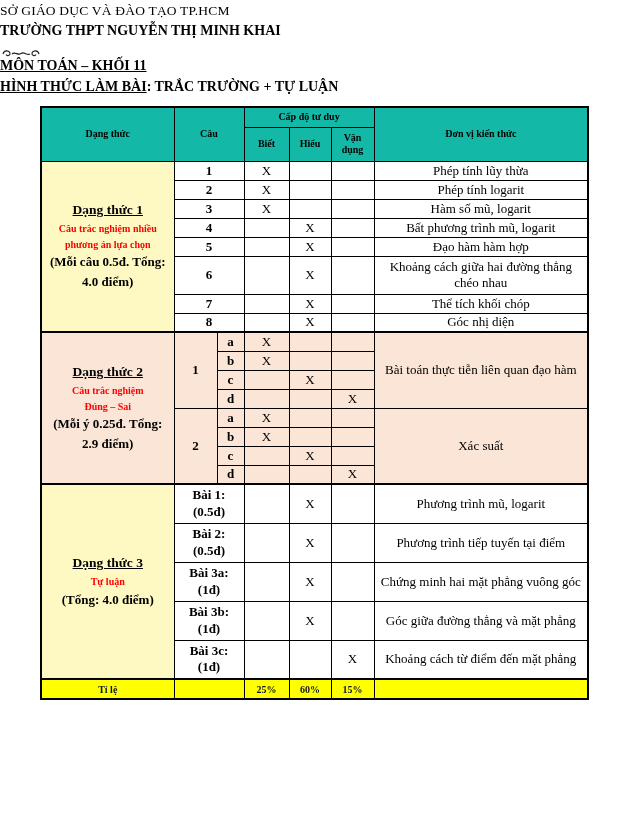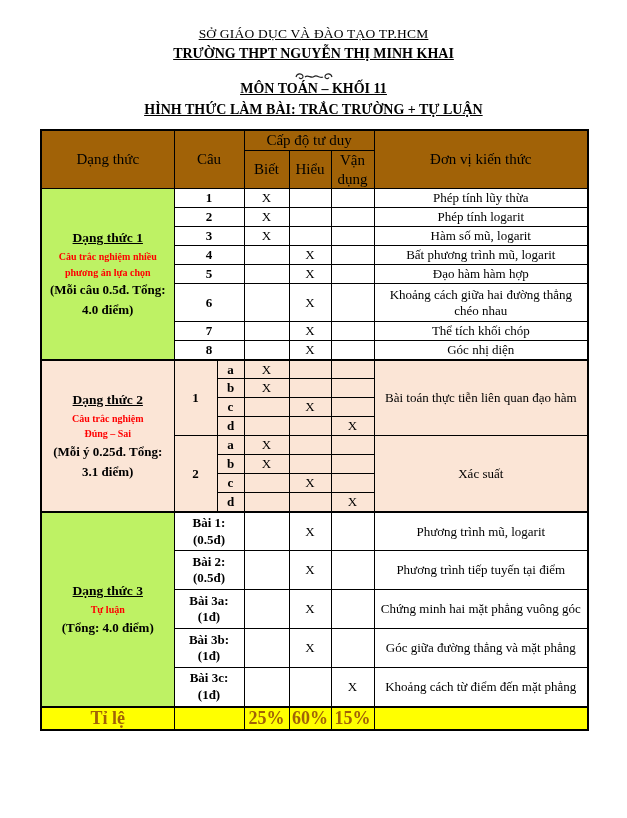--- a/index.html
+++ b/index.html
@@ -1,49 +1,49 @@
 <!DOCTYPE html>
 <html><head>
 <meta charset="utf-8">
 <style>
   html,body{margin:0;padding:0;background:#ffffff;}
   .page{
     width:627px;height:818px;background:#ffffff;position:relative;
     font-family:"Liberation Serif","DejaVu Serif",serif;color:#000;
     overflow:hidden;
   }
-  .doc-header{text-align:center;padding-top:25px;line-height:1.32;text-decoration:underline;}
+  .doc-header{padding-top:2px;line-height:1.32;}
   .h-dept{font-size:13.5px;letter-spacing:.2px;}
   .h-school{font-size:14px;font-weight:bold;margin-top:2px;}
   .h-orn{margin:3px 0 2px;height:12px;}
   .h-title{font-size:14px;font-weight:bold;margin-top:3px;}
   .h-sub{font-size:14px;font-weight:bold;margin-top:2px;}
   .u{text-decoration:underline;}
   .matrix{
     border-collapse:collapse;table-layout:fixed;width:547px;
     margin:10px 0 0 40px;border:2px solid #000;
   }
   .matrix td{
     border:1px solid #000;text-align:center;vertical-align:middle;
     padding:0 2px;font-size:13px;overflow:hidden;
   }
-  .matrix .hdr{background:#a16207;font-weight:normal;font-size:15px;line-height:1.25;}
+  .matrix .hdr{background:#14b8a6;font-weight:bold;font-size:10px;line-height:1.25;}
   .rh1{height:20px;} .rh2{height:34px;}
   .rs{height:19px;} .rd{height:38px;} .rD{height:39px;}
   .num,.sub,.bai{font-weight:bold;}
   .bai{line-height:1.3;}
   .topic{font-size:12.8px;padding:0 5px;margin-left:35px;}
-  .label{background:#bef264;padding:2px 4px;}
+  .label{background:#fef9c3;padding:2px 4px;}
   .lbl-t{font-weight:bold;font-size:13.5px;text-decoration:underline;line-height:1.55;}
   .lbl-r{color:#ff0000;font-weight:bold;font-size:10px;line-height:1.55;}
   .lbl-n{font-weight:bold;font-size:13px;line-height:1.55;}
   tr.peach-row td{background:#fbe5d6;}
   tr.sec td{border-top:2px solid #000;}
   tr.ratio{height:20px;}
-  tr.ratio td{background:#ffff00;color:#a16207;font-weight:bold;font-size:18px;}
+  tr.ratio td{background:#ffff00;color:#0f172a;font-weight:bold;font-size:10px;}
 </style>
 </head>
 <body>
 
 <div class="page">
 
   <div class="doc-header">
     <div class="h-dept">SỞ GIÁO DỤC VÀ ĐÀO TẠO TP.HCM</div>
     <div class="h-school">TRƯỜNG THPT NGUYỄN THỊ MINH KHAI</div>
     <div class="h-orn">
@@ -141,21 +141,21 @@
       <td class="mark">X</td>
       <td class="mark"></td>
       <td class="topic">Góc nhị diện</td>
     </tr>
 
     <tr class="rs sec peach-row">
       <td class="label" rowspan="8">
         <div class="lbl-t">Dạng thức 2</div>
         <div class="lbl-r">Câu trắc nghiệm</div>
         <div class="lbl-r">Đúng – Sai</div>
-        <div class="lbl-n">(Mỗi ý 0.25đ. Tổng: 3.1 điểm)</div>
+        <div class="lbl-n">(Mỗi ý 0.25đ. Tổng: 2.9 điểm)</div>
       </td>
       <td class="num" rowspan="4">1</td>
       <td class="sub">a</td>
       <td class="mark">X</td>
       <td class="mark"></td>
       <td class="mark"></td>
       <td class="topic" rowspan="4">Bài toán thực tiễn liên quan đạo hàm</td>
     </tr>
     <tr class="rs peach-row">
       <td class="sub">b</td>

